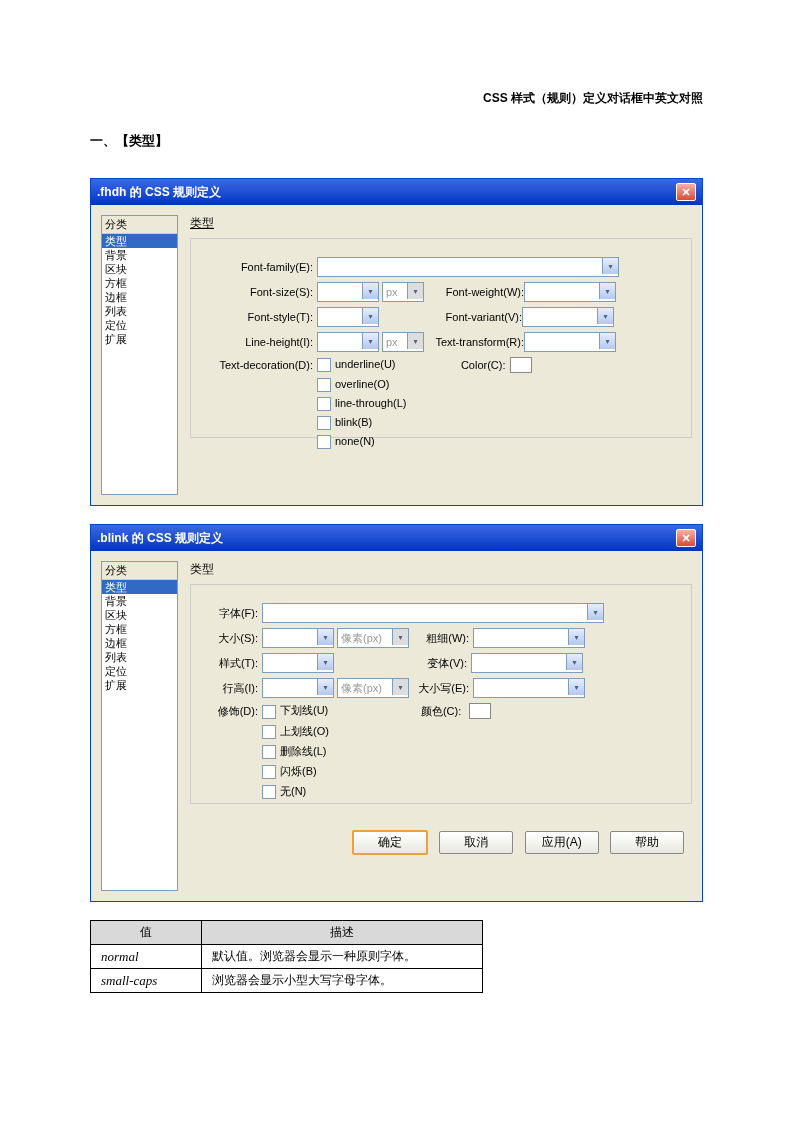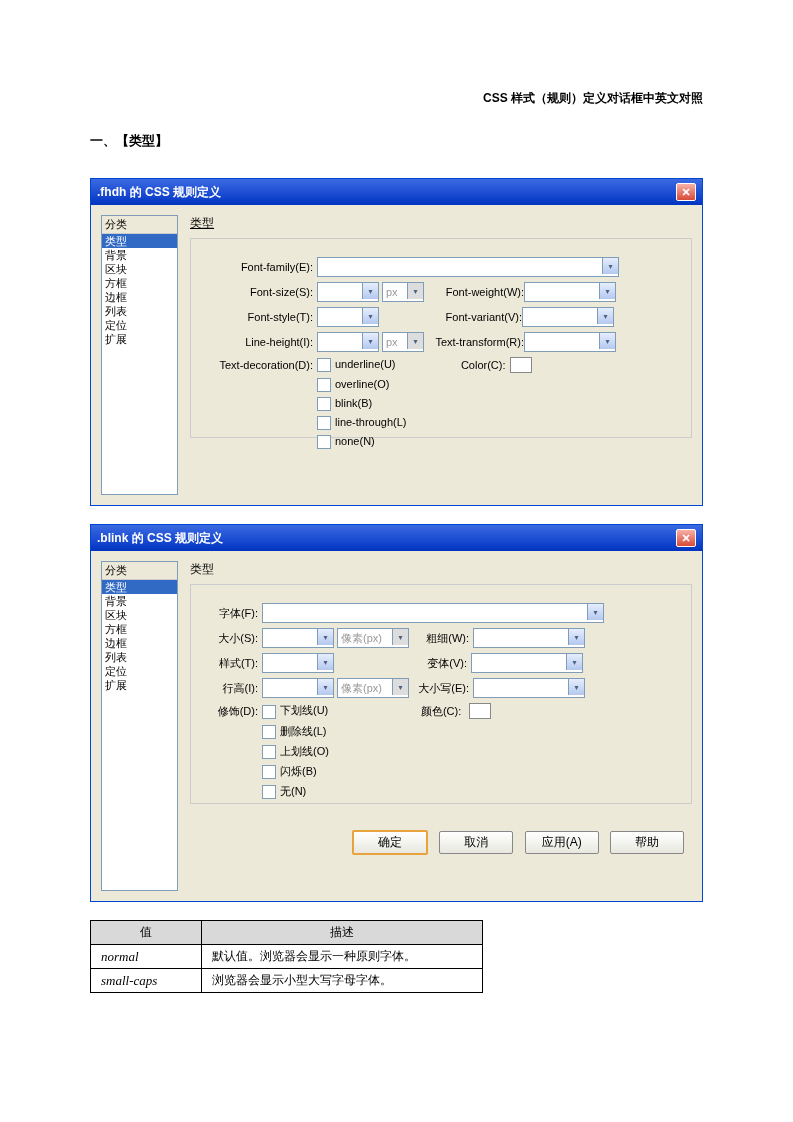--- a/index.html
+++ b/index.html
@@ -116,25 +116,25 @@
             <span style="width:53px"></span>
             <span class="lbl2" style="width:57px">Color(C):</span>
             <span class="color-sw"></span>
           </div>
           <div class="row">
               <span class="lbl"></span>
               <span><span class="chk"></span><span>overline(O)</span></span>
             </div>
           <div class="row">
               <span class="lbl"></span>
+              <span><span class="chk"></span><span>line-through(L)</span></span>
+            </div>
+          <div class="row">
+              <span class="lbl"></span>
               <span><span class="chk"></span><span>blink(B)</span></span>
-            </div>
-          <div class="row">
-              <span class="lbl"></span>
-              <span><span class="chk"></span><span>line-through(L)</span></span>
             </div>
           <div class="row">
               <span class="lbl"></span>
               <span><span class="chk"></span><span>none(N)</span></span>
             </div>
         </div>
       </div>
     </div>
   </div>
 
@@ -205,25 +205,25 @@
           </div>
           <div class="row">
             <span class="lblshort">修饰(D):</span>
             <span><span class="chk"></span><span>下划线(U)</span></span>
             <span style="width:73px"></span>
             <span class="lblshort" style="width:60px">颜色(C):</span>
             <span class="color-sw"></span>
           </div>
           <div class="row">
               <span class="lblshort"></span>
+              <span><span class="chk"></span><span>上划线(O)</span></span>
+            </div>
+          <div class="row">
+              <span class="lblshort"></span>
               <span><span class="chk"></span><span>删除线(L)</span></span>
-            </div>
-          <div class="row">
-              <span class="lblshort"></span>
-              <span><span class="chk"></span><span>上划线(O)</span></span>
             </div>
           <div class="row">
               <span class="lblshort"></span>
               <span><span class="chk"></span><span>闪烁(B)</span></span>
             </div>
           <div class="row">
               <span class="lblshort"></span>
               <span><span class="chk"></span><span>无(N)</span></span>
             </div>
         </div>

